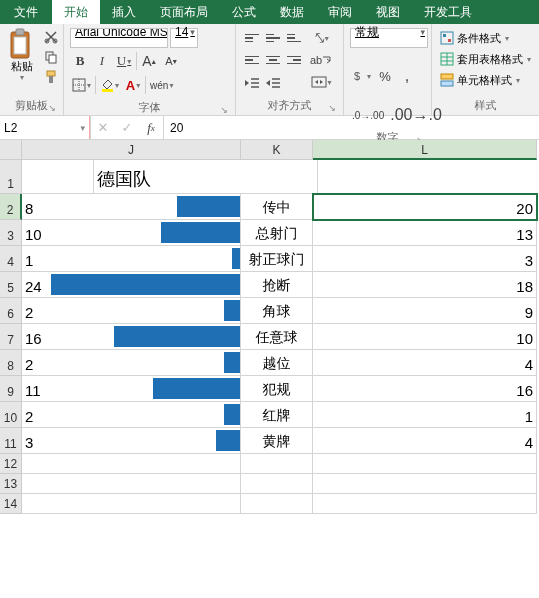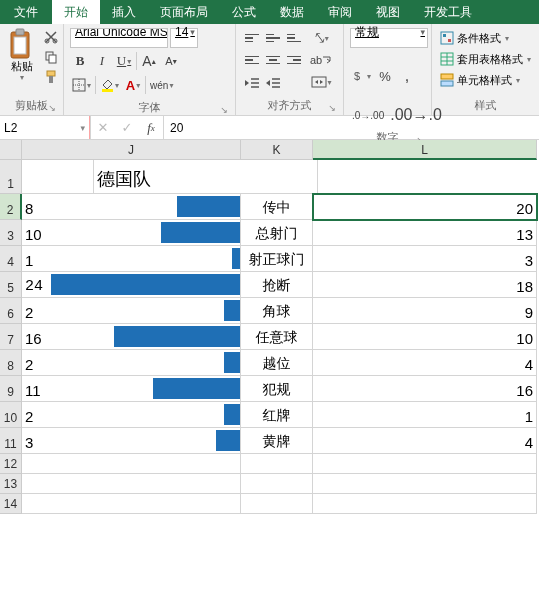--- a/index.html
+++ b/index.html
@@ -628,21 +628,21 @@
           <div class="cell ac" style="width: 72px; height: 26px;">
             <span class="cat-text">射正球门</span>
           </div>
           <div class="cell ar" style="width: 224px; height: 26px;">
             <span>3</span>
           </div>
         </div>
         <div class="cell-row" style="height: 26px;">
           <div class="cell" style="width: 219px; height: 26px;">
             <div class="bar bar-left" style="width: 189px;"></div>
-            <span style="position: relative; z-index: 1; font-family: Liberation Mono, monospace;">24</span>
+            <span style="position: relative; z-index: 1;">24</span>
           </div>
           <div class="cell ac" style="width: 72px; height: 26px;">
             <span class="cat-text">抢断</span>
           </div>
           <div class="cell ar" style="width: 224px; height: 26px;">
             <span>18</span>
           </div>
         </div>
         <div class="cell-row" style="height: 26px;">
           <div class="cell" style="width: 219px; height: 26px;">

